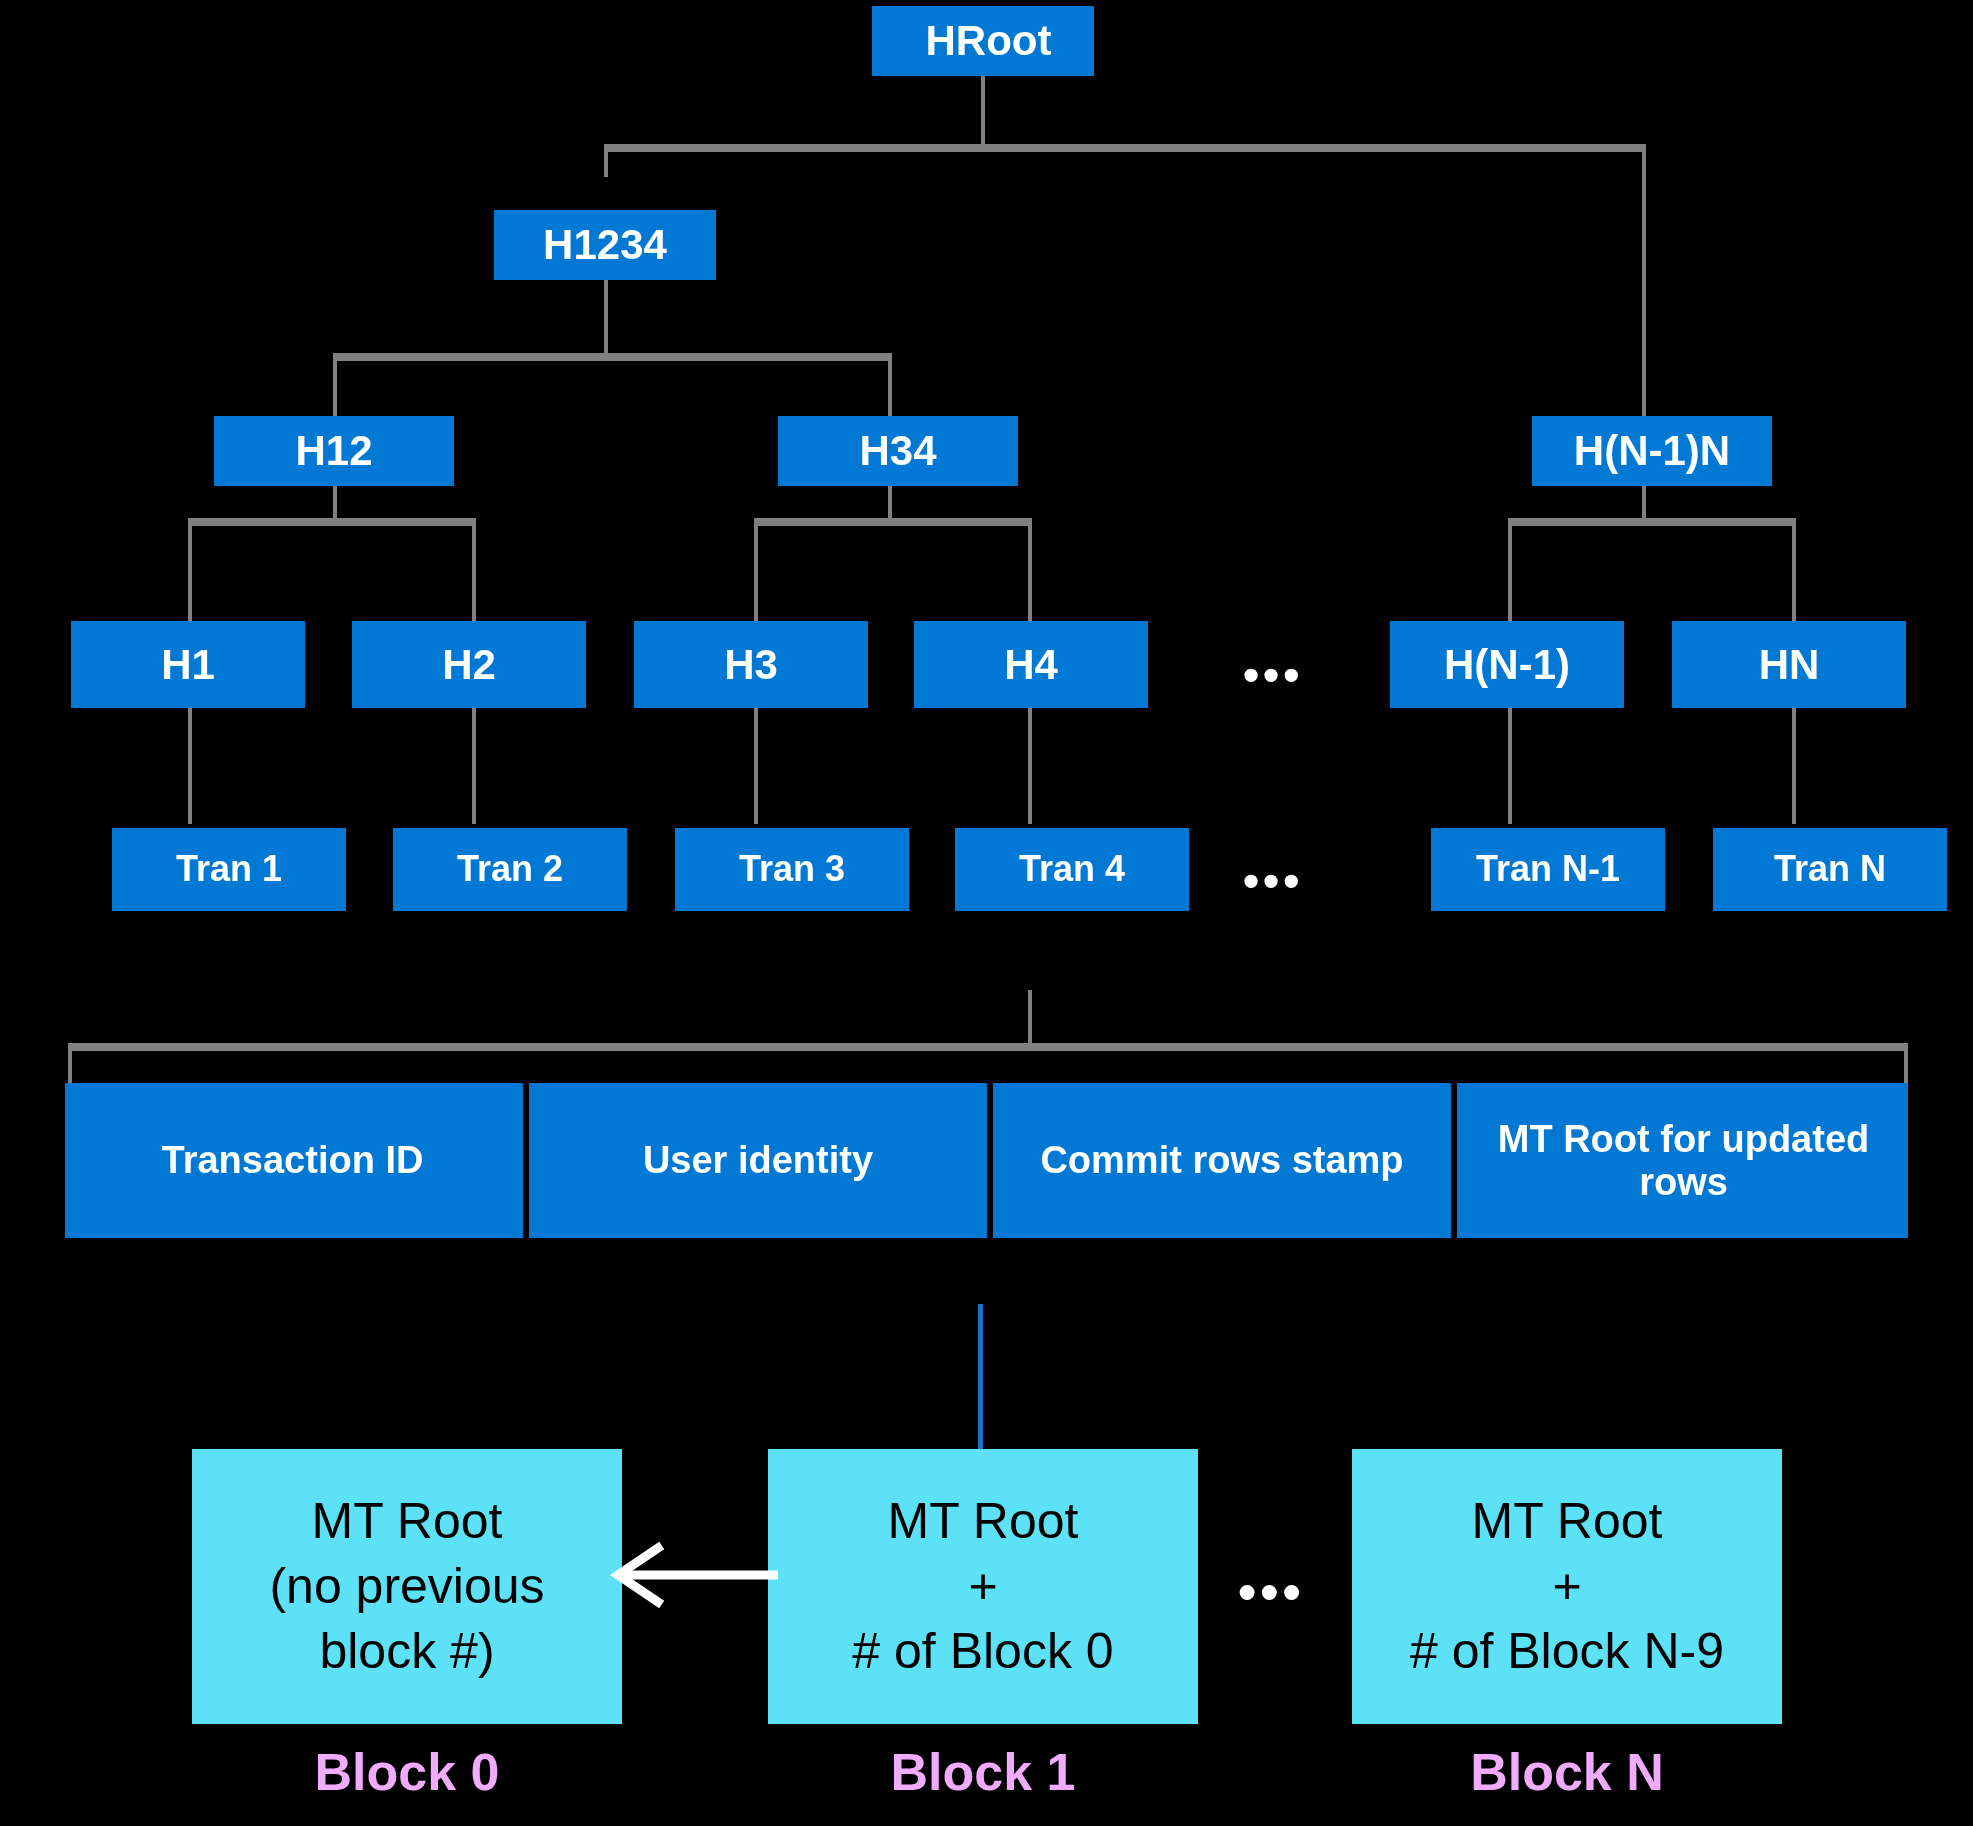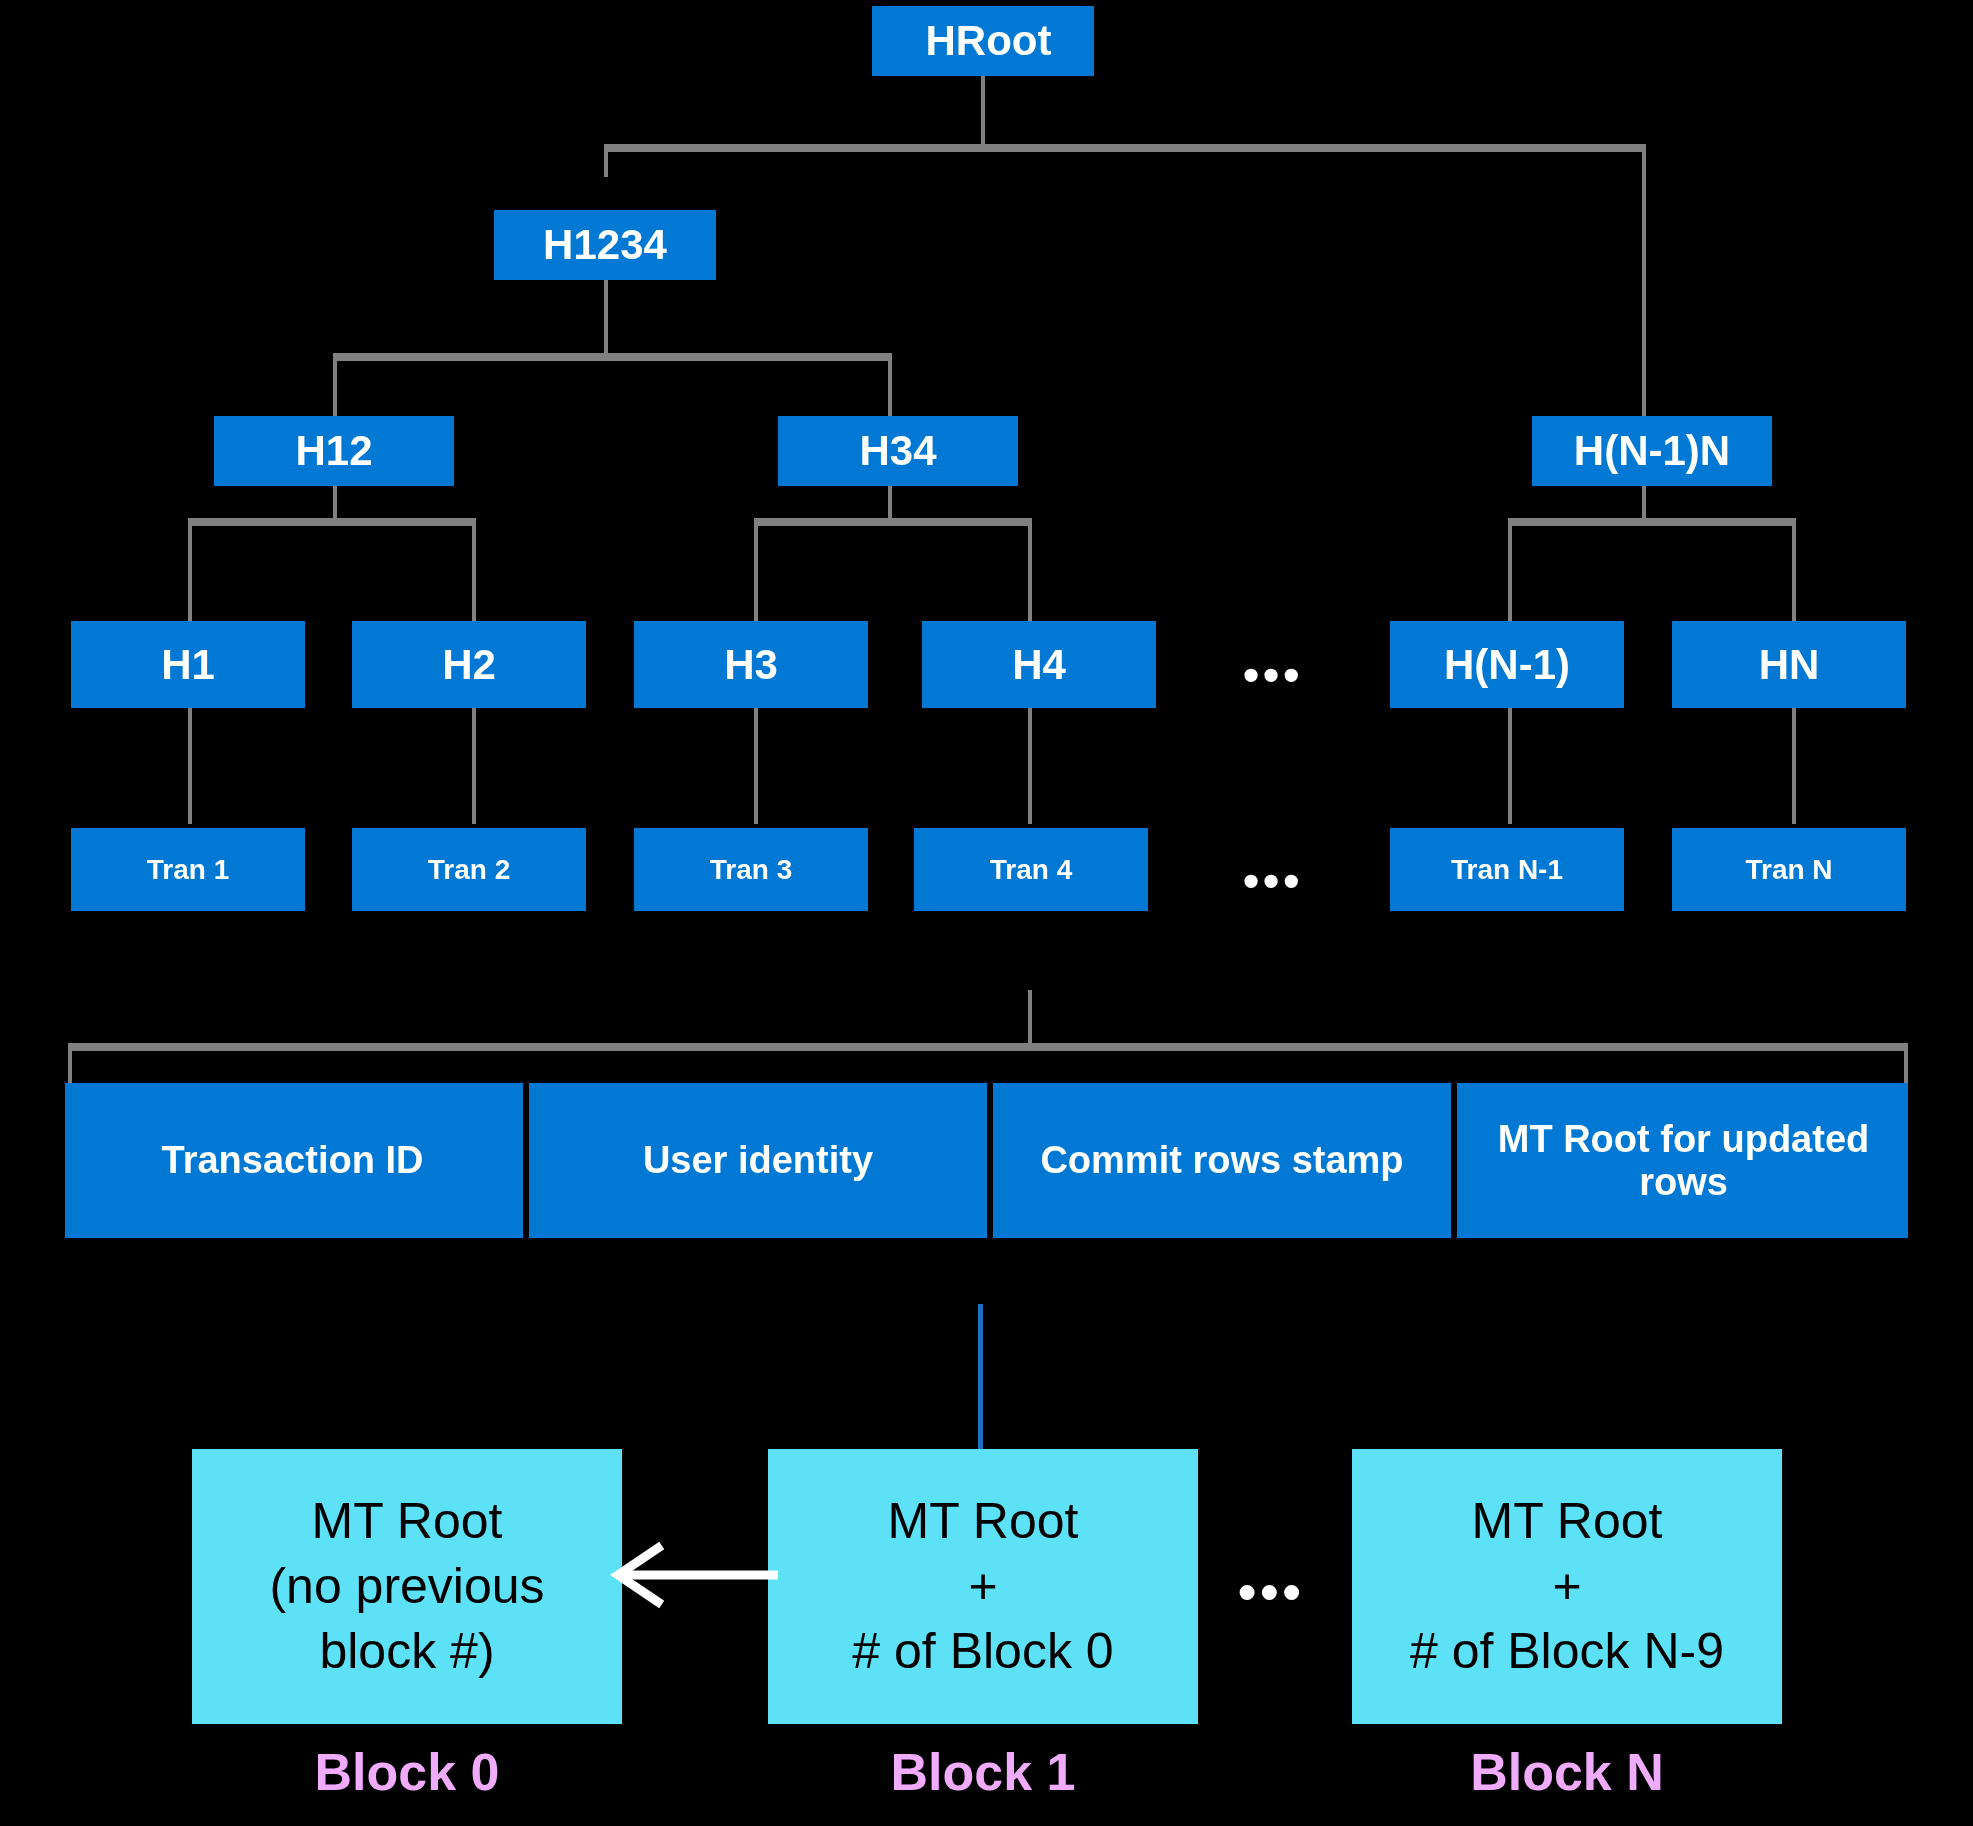--- a/index.html
+++ b/index.html
@@ -23,21 +23,21 @@
     align-items: center;
     justify-content: center;
     text-align: center;
     font-weight: 700;
     line-height: 1.12;
     box-sizing: border-box;
     z-index: 3;
   }
   .hash-node { font-size: 42px; }
   .root-node { font-size: 42px; padding-left: 11px; }
-  .tran-node { font-size: 28px; }
+  .tran-node { font-size: 36px; margin-left: 41px; }
   .field-node {
     font-size: 38px;
     font-weight: 700;
     padding: 4px 10px;
   }
   .block-node {
     position: absolute;
     background: #5CE1F7;
     color: #000000;
     display: flex;
@@ -161,21 +161,21 @@
 
   <div class="node hash-node" style="left:71px; top:621px; width:234px; height:87px;">
     <span>H1</span>
   </div>
   <div class="node hash-node" style="left:352px; top:621px; width:234px; height:87px;">
     <span>H2</span>
   </div>
   <div class="node hash-node" style="left:634px; top:621px; width:234px; height:87px;">
     <span>H3</span>
   </div>
-  <div class="node hash-node" style="left:914px; top:621px; width:234px; height:87px;margin-left:8px;">
+  <div class="node hash-node" style="left:914px; top:621px; width:234px; height:87px;">
     <span>H4</span>
   </div>
   <div class="node hash-node" style="left:1390px; top:621px; width:234px; height:87px;">
     <span>H(N-1)</span>
   </div>
   <div class="node hash-node" style="left:1672px; top:621px; width:234px; height:87px;">
     <span>HN</span>
   </div>
 
   <div class="ellipsis" style="left:1243px; top:648px;">•••</div>

